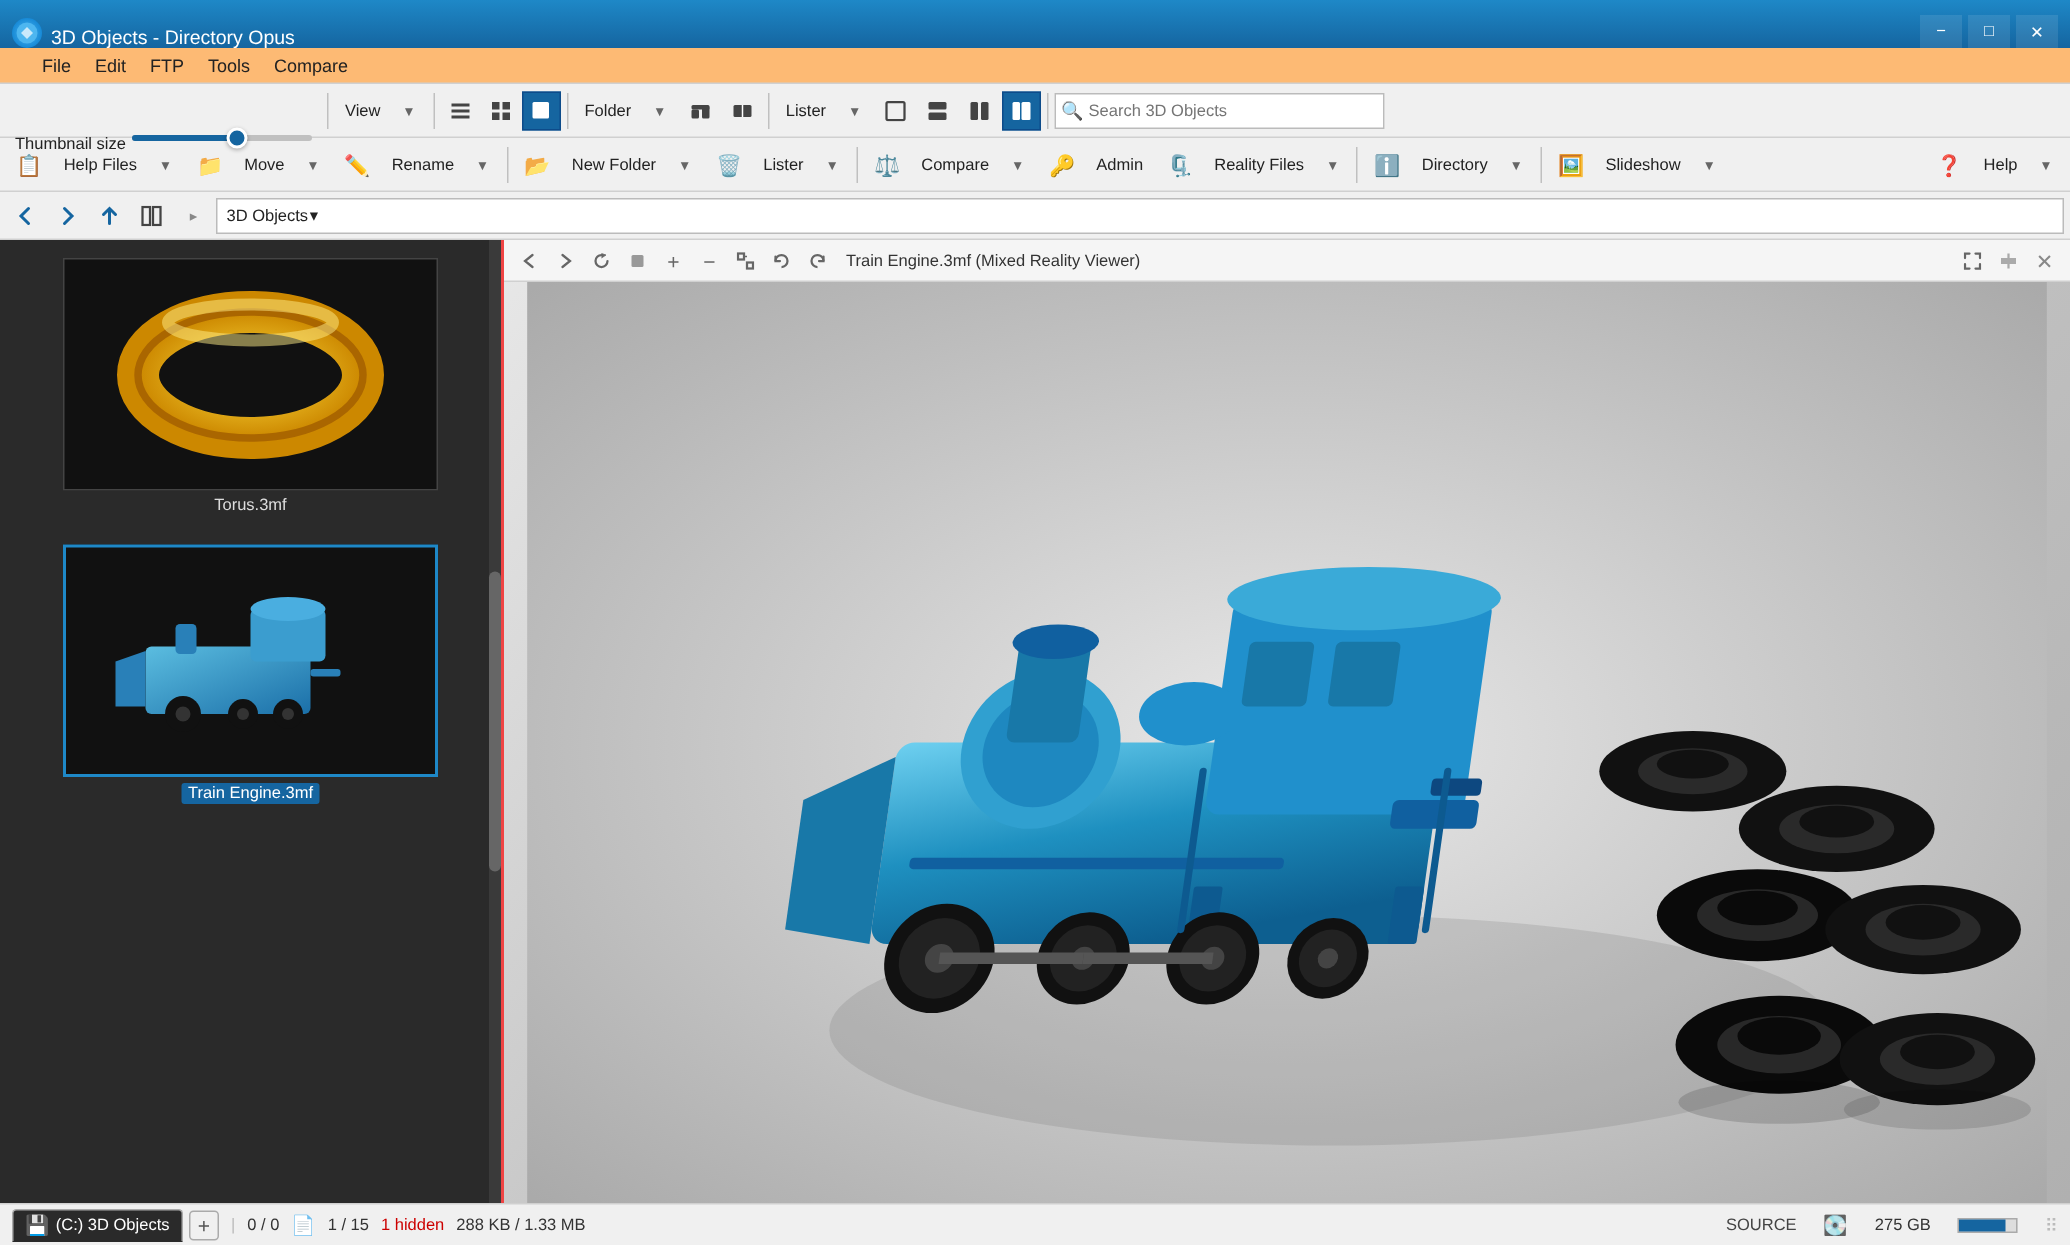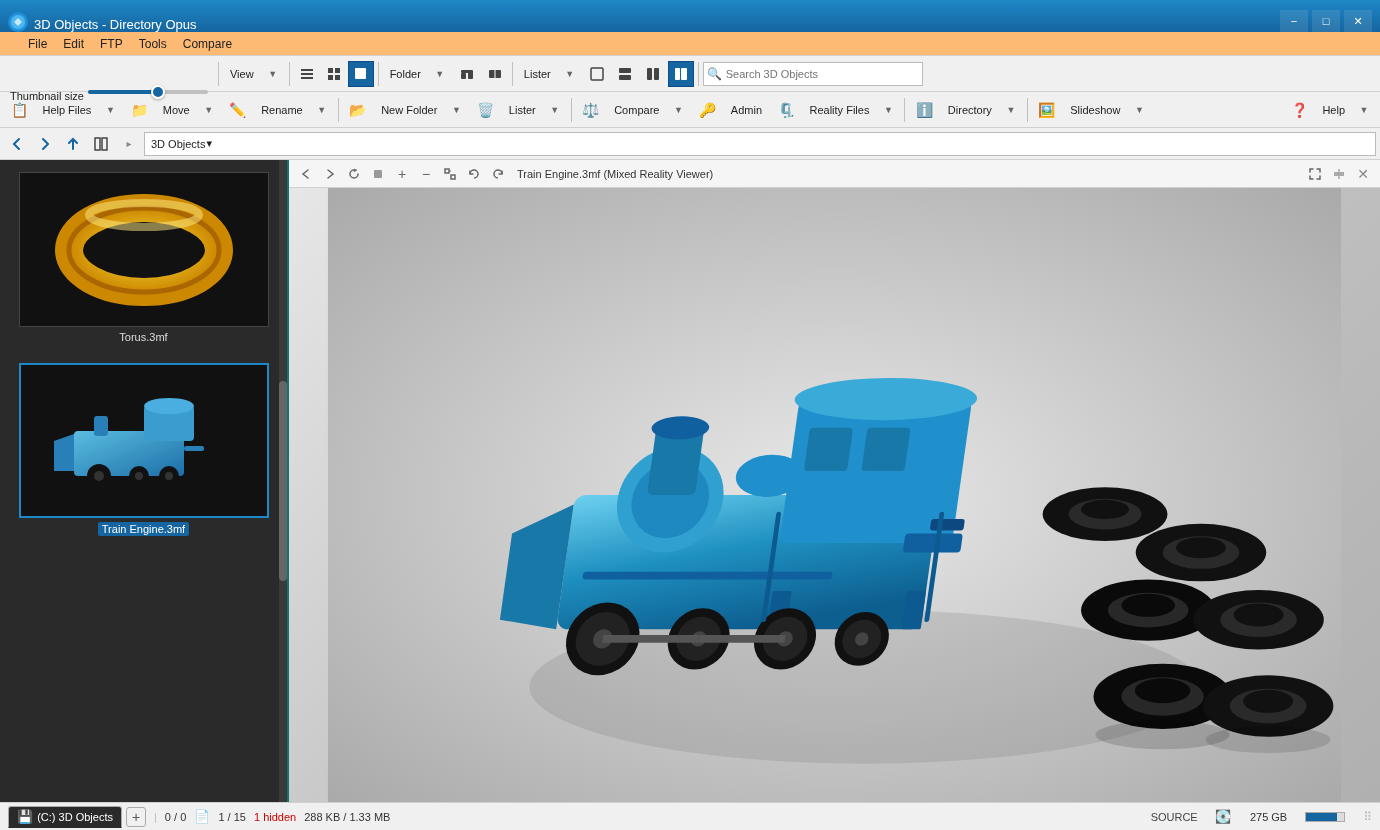--- a/index.html
+++ b/index.html
@@ -180,23 +180,23 @@
     .location-dropdown { font-size: 9px; color: #666; cursor: pointer; }
 
     
     #main-content {
       display: flex;
       height: calc(830px - 32px - 24px - 36px - 36px - 32px - 28px);
     }
 
     
     #file-panel {
-      width: 289px;
+      width: 336px;
       background: #2a2a2a;
-      border-right: 2px solid #0f766e;
+      border-right: 2px solid #ef4444;
       display: flex;
       flex-direction: column;
       overflow: hidden;
       position: relative;
     }
     #file-list {
       flex: 1;
       overflow-y: auto;
       padding: 8px;
       display: flex;

